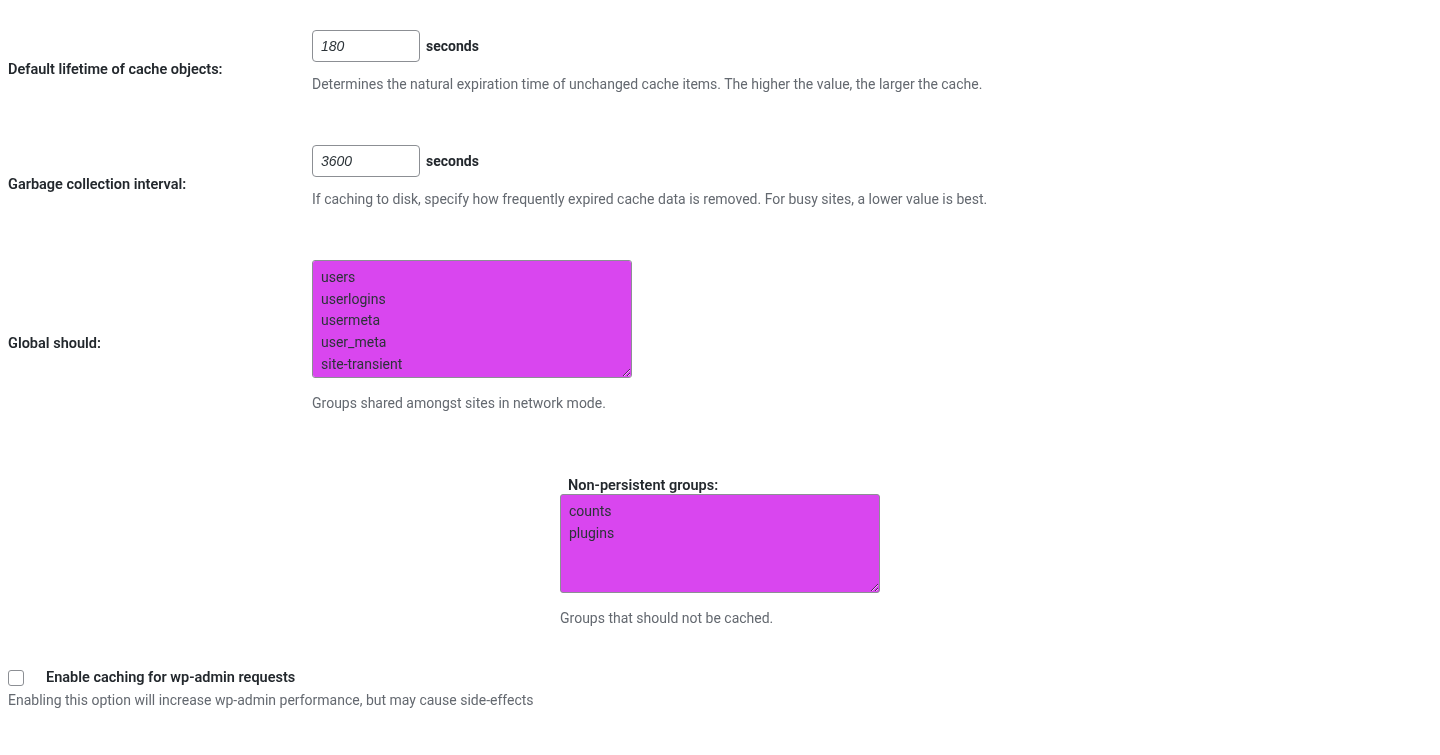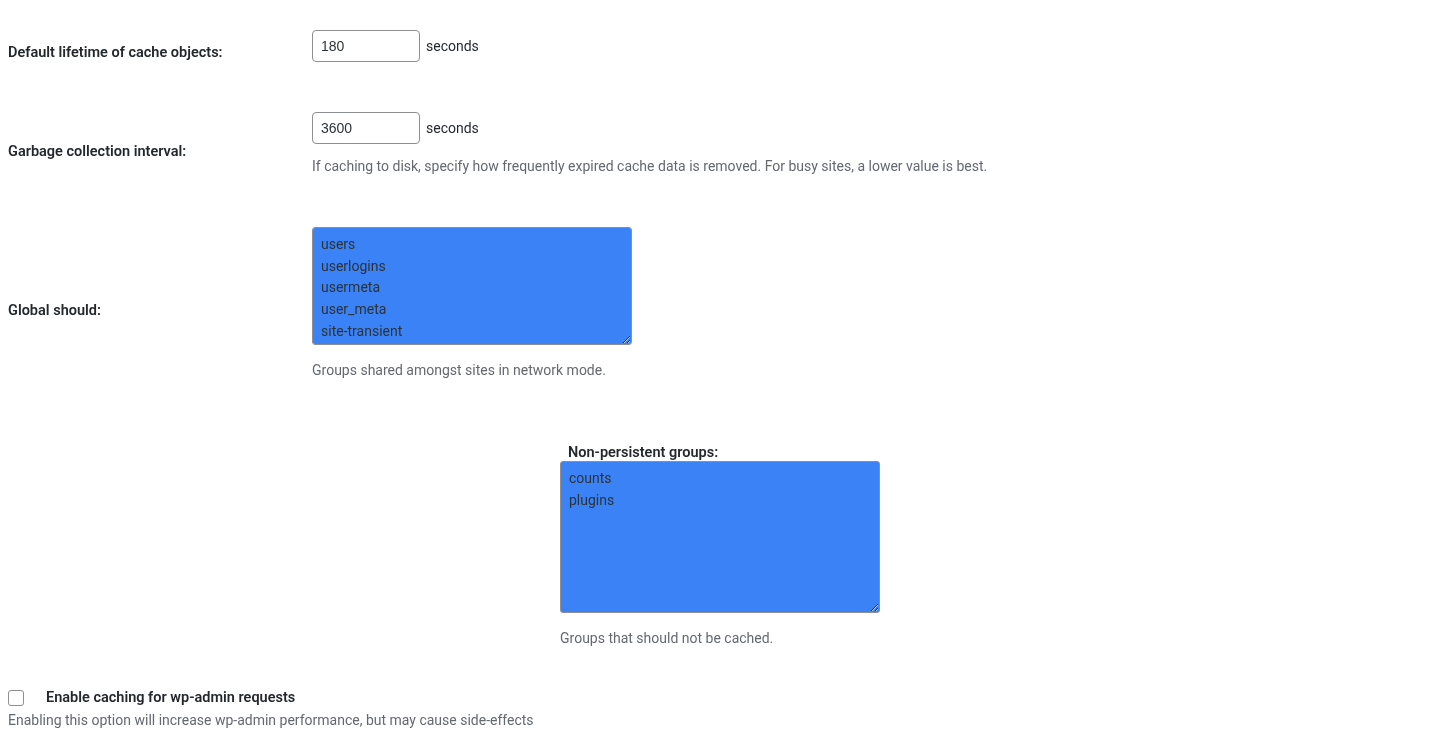--- a/index.html
+++ b/index.html
@@ -43,49 +43,51 @@
     }
     input[type="text"].small-input {
       width: 108px;
       height: 32px;
       padding: 2px 8px;
       border: 1px solid #8c8f94;
       border-radius: 4px;
       background: #fff;
       font-size: 14px;
       color: #2c3338;
+      font-style: italic;
     }
     .unit {
       font-size: 14px;
       color: #23282d;
+      font-weight: bold;
     }
     .description {
       margin-top: 12px;
       font-size: 14px;
       color: #646970;
       line-height: 1.5;
     }
     textarea {
       width: 320px;
       padding: 6px 8px;
       border: 1px solid #8c8f94;
       border-radius: 3px;
-      background: #3b82f6;
+      background: #d946ef;
       font-family: inherit;
       font-size: 14px;
       color: #2c3338;
       line-height: 1.55;
       resize: both;
     }
     .ta-global {
       height: 118px;
       overflow-y: scroll;
     }
     .ta-nonpersist {
-      height: 152px;
+      height: 99px;
     }
     .checkbox-block {
       margin-top: 10px;
       margin-bottom: 56px;
     }
     .checkbox-line {
       display: flex;
       align-items: center;
       gap: 22px;
     }
@@ -128,20 +130,21 @@
 
 <div class="container">
 
   <div class="form-row">
     <div class="label-col">Default lifetime of cache objects:</div>
     <div class="field-col">
       <div class="input-line">
         <input type="text" class="small-input" value="180" style="">
         <span class="unit">seconds</span>
       </div>
+      <div class="description">Determines the natural expiration time of unchanged cache items. The higher the value, the larger the cache.</div>
     </div>
   </div>
 
   <div class="form-row">
     <div class="label-col">Garbage collection interval:</div>
     <div class="field-col">
       <div class="input-line">
         <input type="text" class="small-input" value="3600" style="">
         <span class="unit">seconds</span>
       </div>

